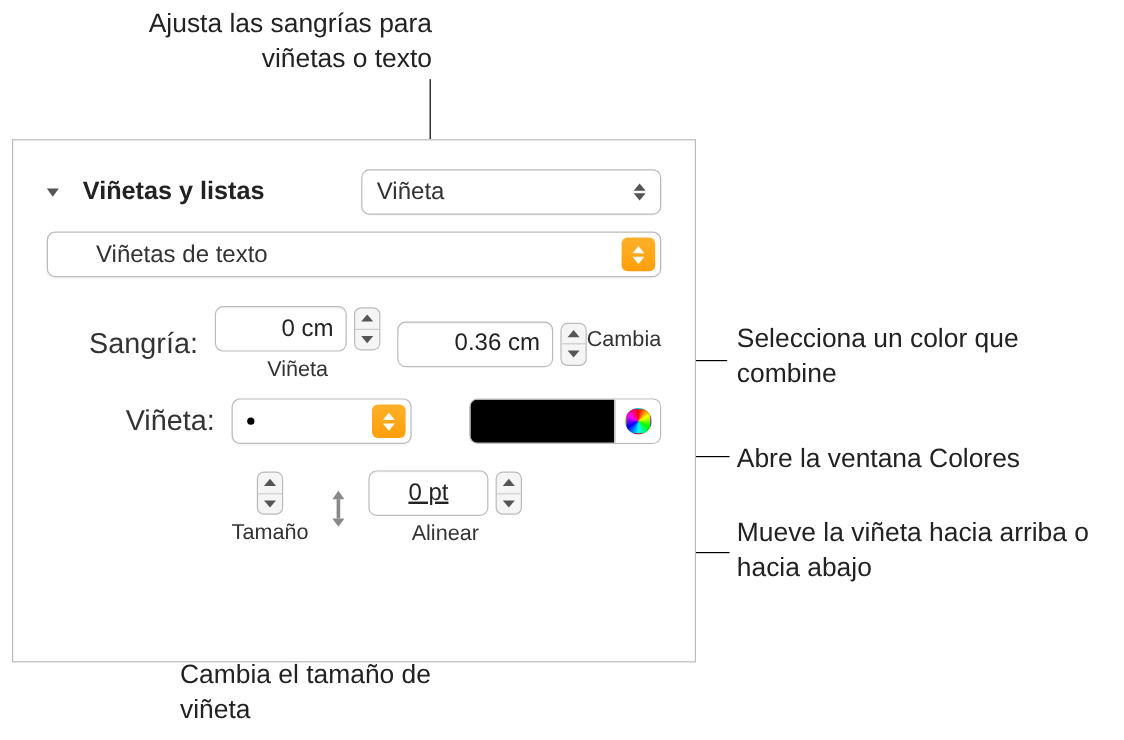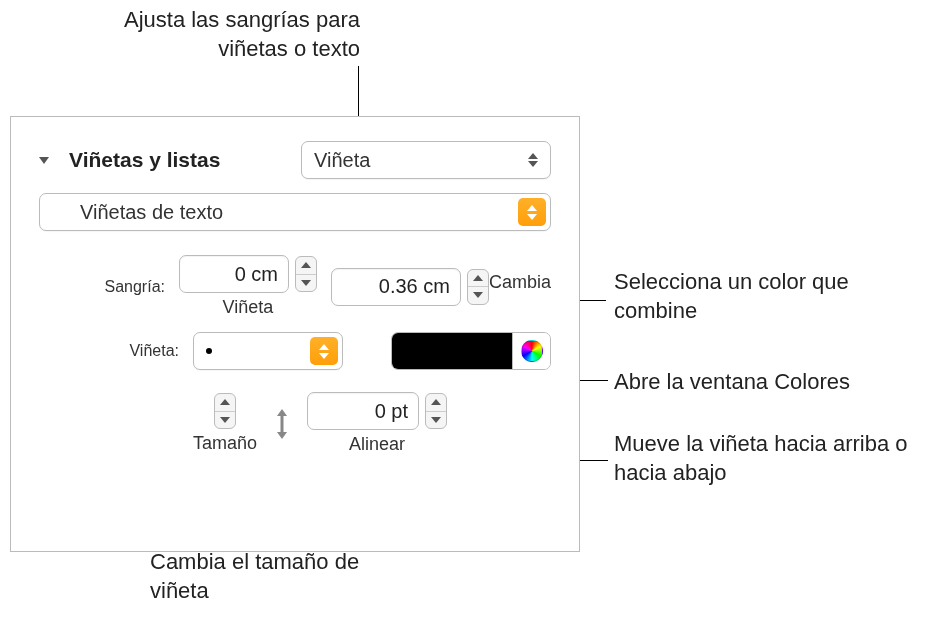--- a/index.html
+++ b/index.html
@@ -127,21 +127,21 @@
   }
   .stepper .half:first-child { border-bottom: 1px solid #ccc; }
 
   .field-label {
     font-size: 18px;
     color: #333;
     text-align: center;
     margin-top: 4px;
   }
   .right-label {
-    font-size: 16px;
+    font-size: 24px;
     color: #333;
     text-align: right;
   }
 
   .color-well-group {
     display: flex;
     border: 1px solid #bbb;
     border-radius: 7px;
     overflow: hidden;
     height: 38px;
@@ -308,21 +308,21 @@
     <div class="vcenter-icon" style="color:#888;">
       <svg width="22" height="30" viewBox="0 0 22 30">
         <polygon points="11,0 6,7 16,7" fill="#888"></polygon>
         <rect x="9.5" y="7" width="3" height="16" fill="#888"></rect>
         <polygon points="11,30 6,23 16,23" fill="#888"></polygon>
       </svg>
     </div>
 
     <div style="display:flex; flex-direction:column; align-items:center;">
       <div class="stepper-field">
-        <div class="num-input" style="width:112px; display:flex; align-items:center; justify-content:flex-end;">
+        <div class="num-input" style="width:100px; display:flex; align-items:center; justify-content:center;text-decoration:underline;">
           <span>0 pt</span>
         </div>
         <div class="stepper">
           <div class="half">
               <span class="arrow-up"></span>
             </div>
           <div class="half">
               <span class="arrow-down"></span>
             </div>
         </div>

